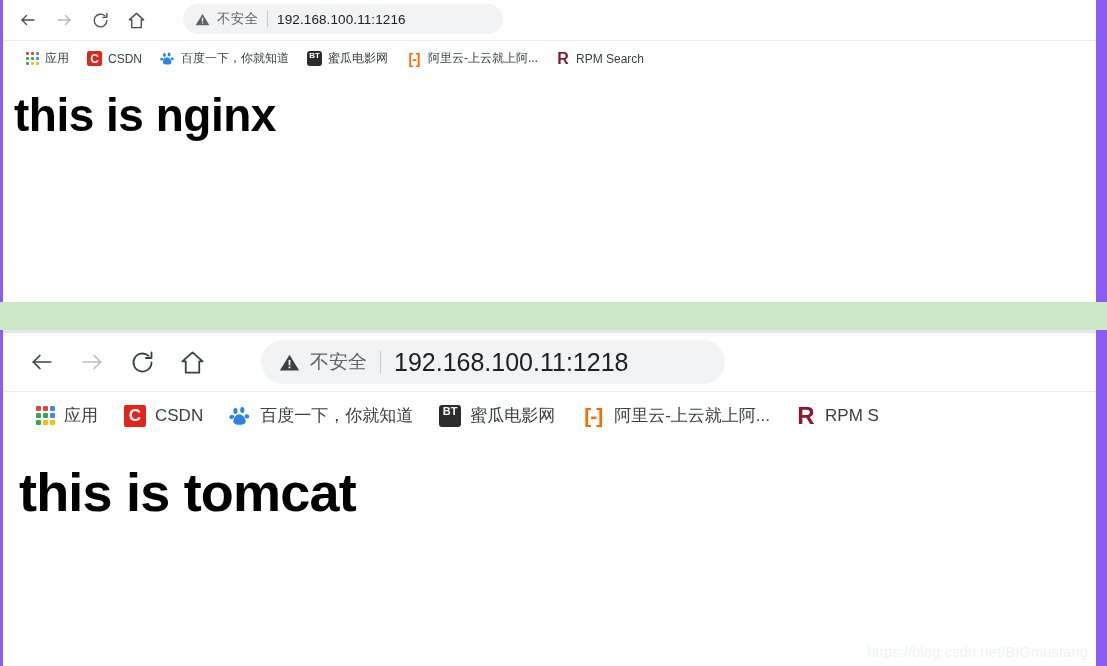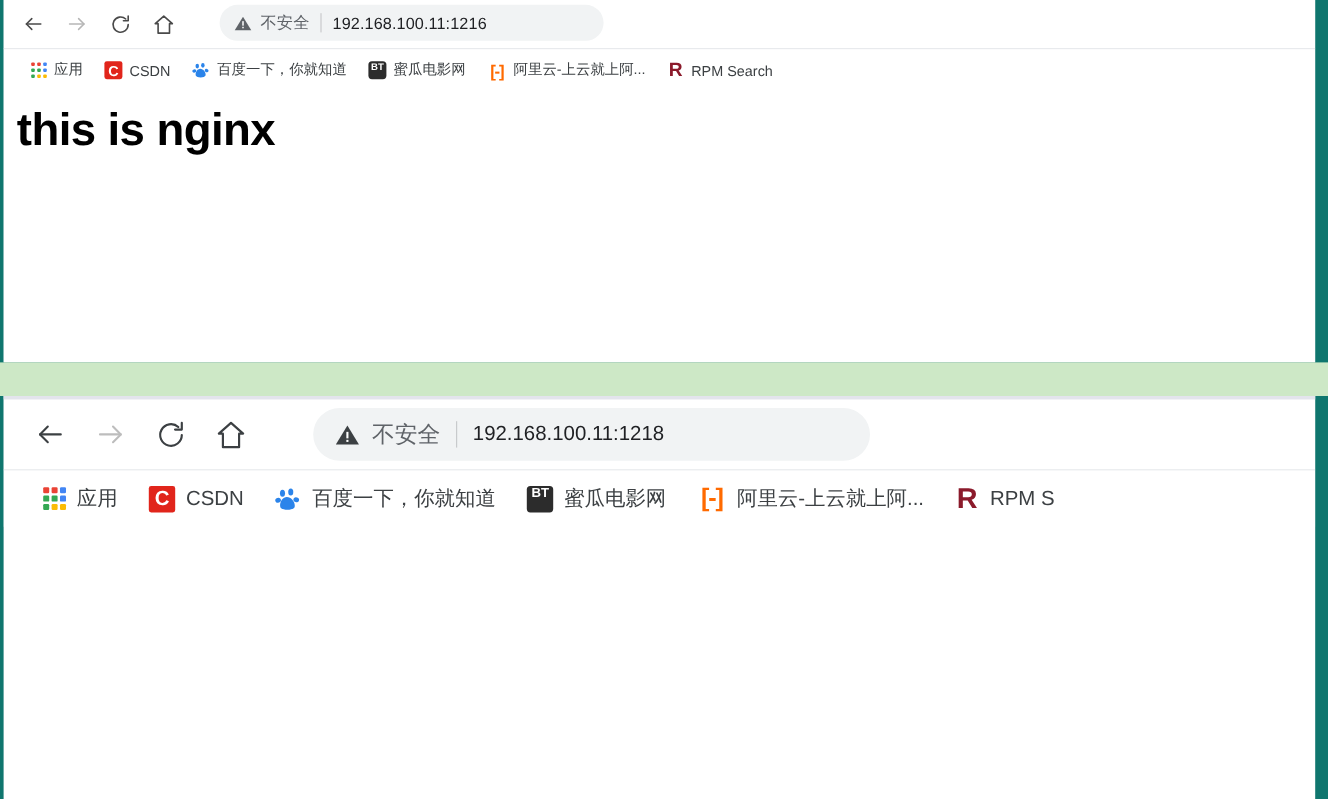--- a/index.html
+++ b/index.html
@@ -4,21 +4,21 @@
 <style>
   * { box-sizing: border-box; margin: 0; padding: 0; }
   html, body {
     width: 1107px; height: 666px;
     font-family: "Liberation Sans", "DejaVu Sans", sans-serif;
     background: #cde8c6;
     overflow: hidden;
   }
 
   
-  .page { position: relative; width: 1107px; height: 666px; background: #0f766e; }
+  .page { position: relative; width: 1107px; height: 666px; background: #8b5cf6; }
 
   
   .win1 {
     position: absolute; left: 3px; top: 0; width: 1093px; height: 302px;
     background: #ffffff; overflow: hidden;
   }
   .w1-toolbar {
     position: relative; height: 40px; background: #ffffff;
   }
   .w1-nav { position: absolute; left: 8px; top: 0; height: 40px; display: flex; align-items: center; gap: 2px; }
@@ -41,21 +41,21 @@
     border-top: 1px solid #e8eaed;
     display: flex; align-items: center; padding-left: 14px; gap: 0px;
     white-space: nowrap;
   }
   .bm { display: inline-flex; align-items: center; gap: 6px; padding: 0 9px; height: 28px; }
   .bm .bmlabel { font-size: 12px; color: #3c4043; }
 
   .w1-content { position: relative; height: 226px; background: #ffffff; }
   .w1-h1 {
     position: absolute; left: 11px; top: 12px;
-    font-size: 38px; font-weight: bold; color: #000000;
+    font-size: 46px; font-weight: bold; color: #000000;
     letter-spacing: -0.5px;
   }
 
   
   .gutter {
     position: absolute; left: 0; top: 302px; width: 1107px; height: 28px;
     background: #cde8c6;
   }
 
   
@@ -71,21 +71,21 @@
     color: #3c4043;
   }
   .w2-nav .navbtn.disabled { color: #bdbdbd; }
   .w2-omnibox {
     position: absolute; left: 258px; top: 7px; width: 464px; height: 44px;
     background: #f1f3f4; border-radius: 23px; display: flex; align-items: center;
     padding: 0 18px; gap: 10px;
   }
   .w2-omnibox .warnlabel { font-size: 19px; color: #5f6368; }
   .w2-omnibox .divider { width: 1px; height: 22px; background: #c8cacc; margin: 0 3px; }
-  .w2-omnibox .urltext { font-size: 17px; color: #202124; }
+  .w2-omnibox .urltext { font-size: 25px; color: #202124; }
 
   .w2-bookmarks {
     position: relative; height: 48px; background: #ffffff;
     border-top: 1px solid #e8eaed;
     display: flex; align-items: center; padding-left: 20px;
     white-space: nowrap; overflow: hidden;
   }
   .w2-bookmarks .bm { gap: 9px; padding: 0 13px; height: 38px; }
   .w2-bookmarks .bm .bmlabel { font-size: 17px; }
 
@@ -343,15 +343,19 @@
 
       <div class="bm">
         <span class="ic rpm-r" style="font-size:24px;width:20px;">
             <span>R</span>
           </span>
         <span class="bmlabel">RPM S</span>
       </div>
 
     </div>
 
+    <div class="w2-content">
+      <div class="w2-h1">this is tomcat</div>
+      <div class="watermark">https://blog.csdn.net/BIGmustang</div>
+    </div>
   </div>
 
 </div>
 
 </body></html>

